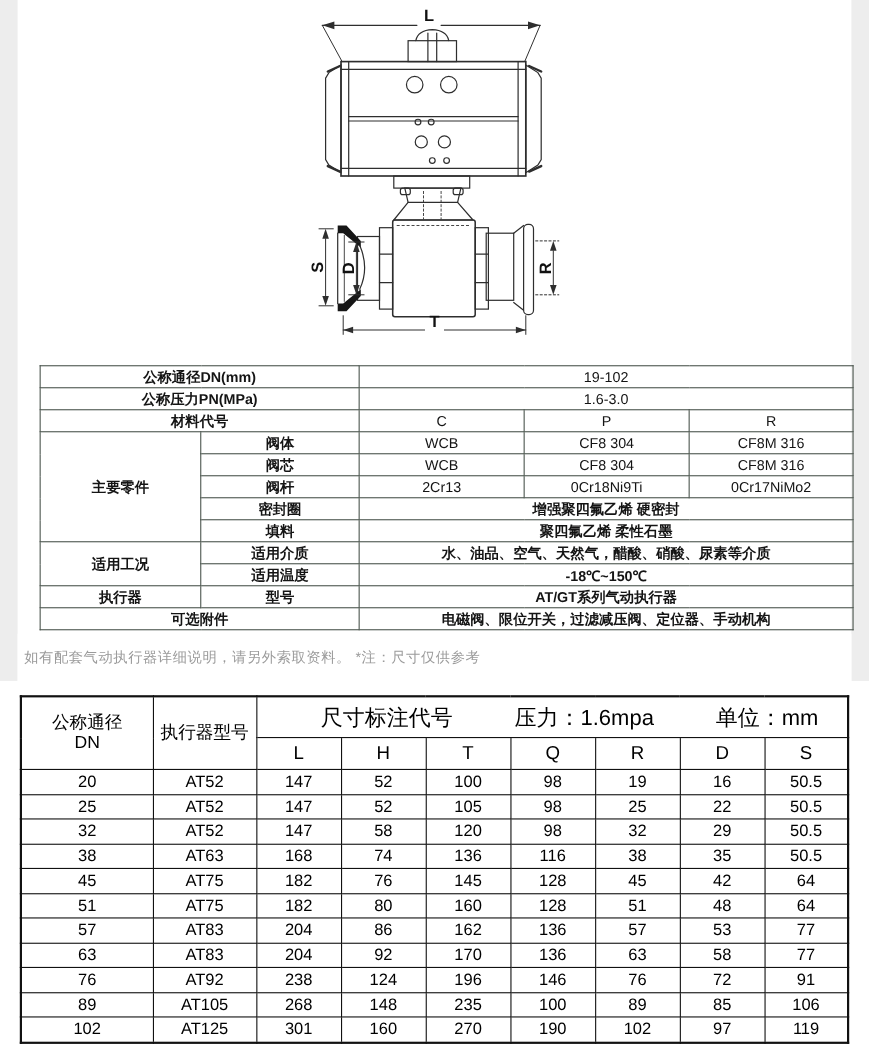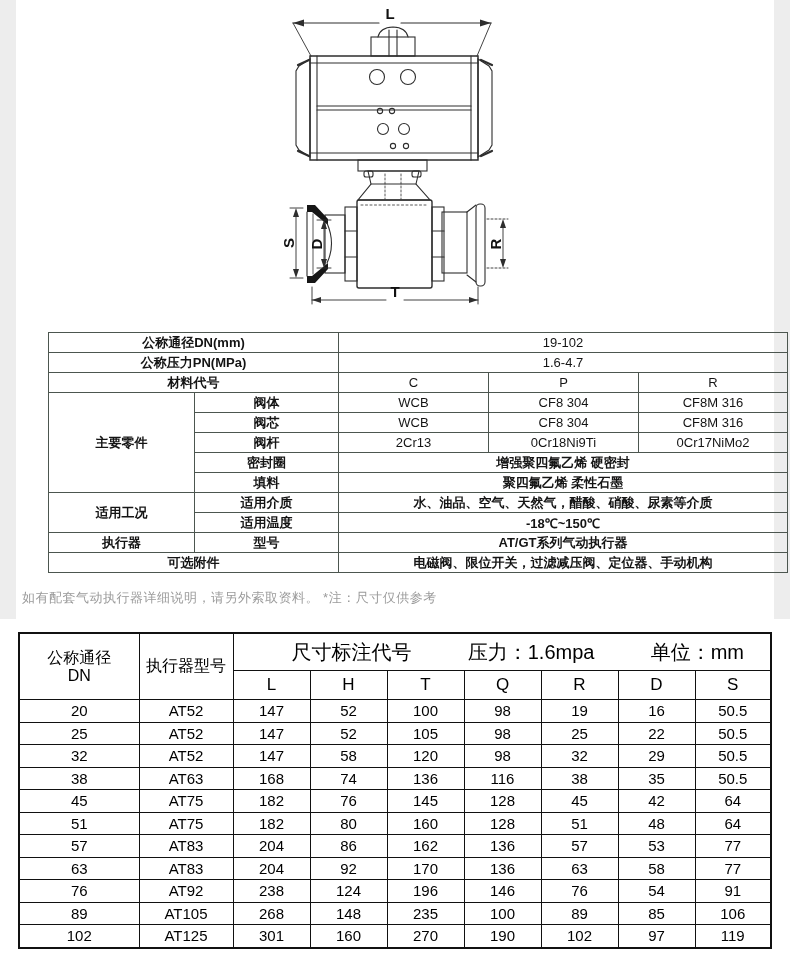--- a/index.html
+++ b/index.html
@@ -10,21 +10,21 @@
   .margin-strip{position:absolute;top:0;width:16px;height:619px;background:#ededed;}
   .margin-left{left:0;}
   .margin-right{left:774px;}
 
   
   .drawing{position:absolute;left:0;top:0;width:790px;height:330px;}
   .dimlbl{font:700 15px "Liberation Sans",sans-serif;fill:#111;}
 
   
   .spec-table{
-    position:absolute;left:48px;top:332px;width:739px;
+    position:absolute;left:36px;top:332px;width:739px;
     border-collapse:collapse;table-layout:fixed;
     font-size:13px;color:#141414;
   }
   .spec-table td{
     border:1px solid #4c564f;text-align:center;vertical-align:middle;
     height:19px;padding:0 2px;overflow:hidden;white-space:nowrap;
   }
   .spec-table td.h{font-weight:700;}
   .spec-table td.b{font-weight:700;margin-top:10px;}
 
@@ -170,21 +170,21 @@
       <col style="width:150px">
       <col style="width:149px">
   </colgroup>
   <tbody id="spec-body">
       <tr>
         <td colspan="2" class="h">公称通径DN(mm)</td>
         <td colspan="3">19-102</td>
       </tr>
       <tr>
         <td colspan="2" class="h">公称压力PN(MPa)</td>
-        <td colspan="3">1.6-4.7</td>
+        <td colspan="3">1.6-3.0</td>
       </tr>
       <tr>
         <td colspan="2" class="h">材料代号</td>
         <td>C</td>
         <td>P</td>
         <td>R</td>
       </tr>
       <tr>
         <td rowspan="5" class="h">主要零件</td>
         <td class="h">阀体</td>
@@ -362,21 +362,21 @@
         <td>77</td>
       </tr>
       <tr class="drow">
         <td>76</td>
         <td>AT92</td>
         <td>238</td>
         <td>124</td>
         <td>196</td>
         <td>146</td>
         <td>76</td>
-        <td>54</td>
+        <td>72</td>
         <td>91</td>
       </tr>
       <tr class="drow">
         <td>89</td>
         <td>AT105</td>
         <td>268</td>
         <td>148</td>
         <td>235</td>
         <td>100</td>
         <td>89</td>

